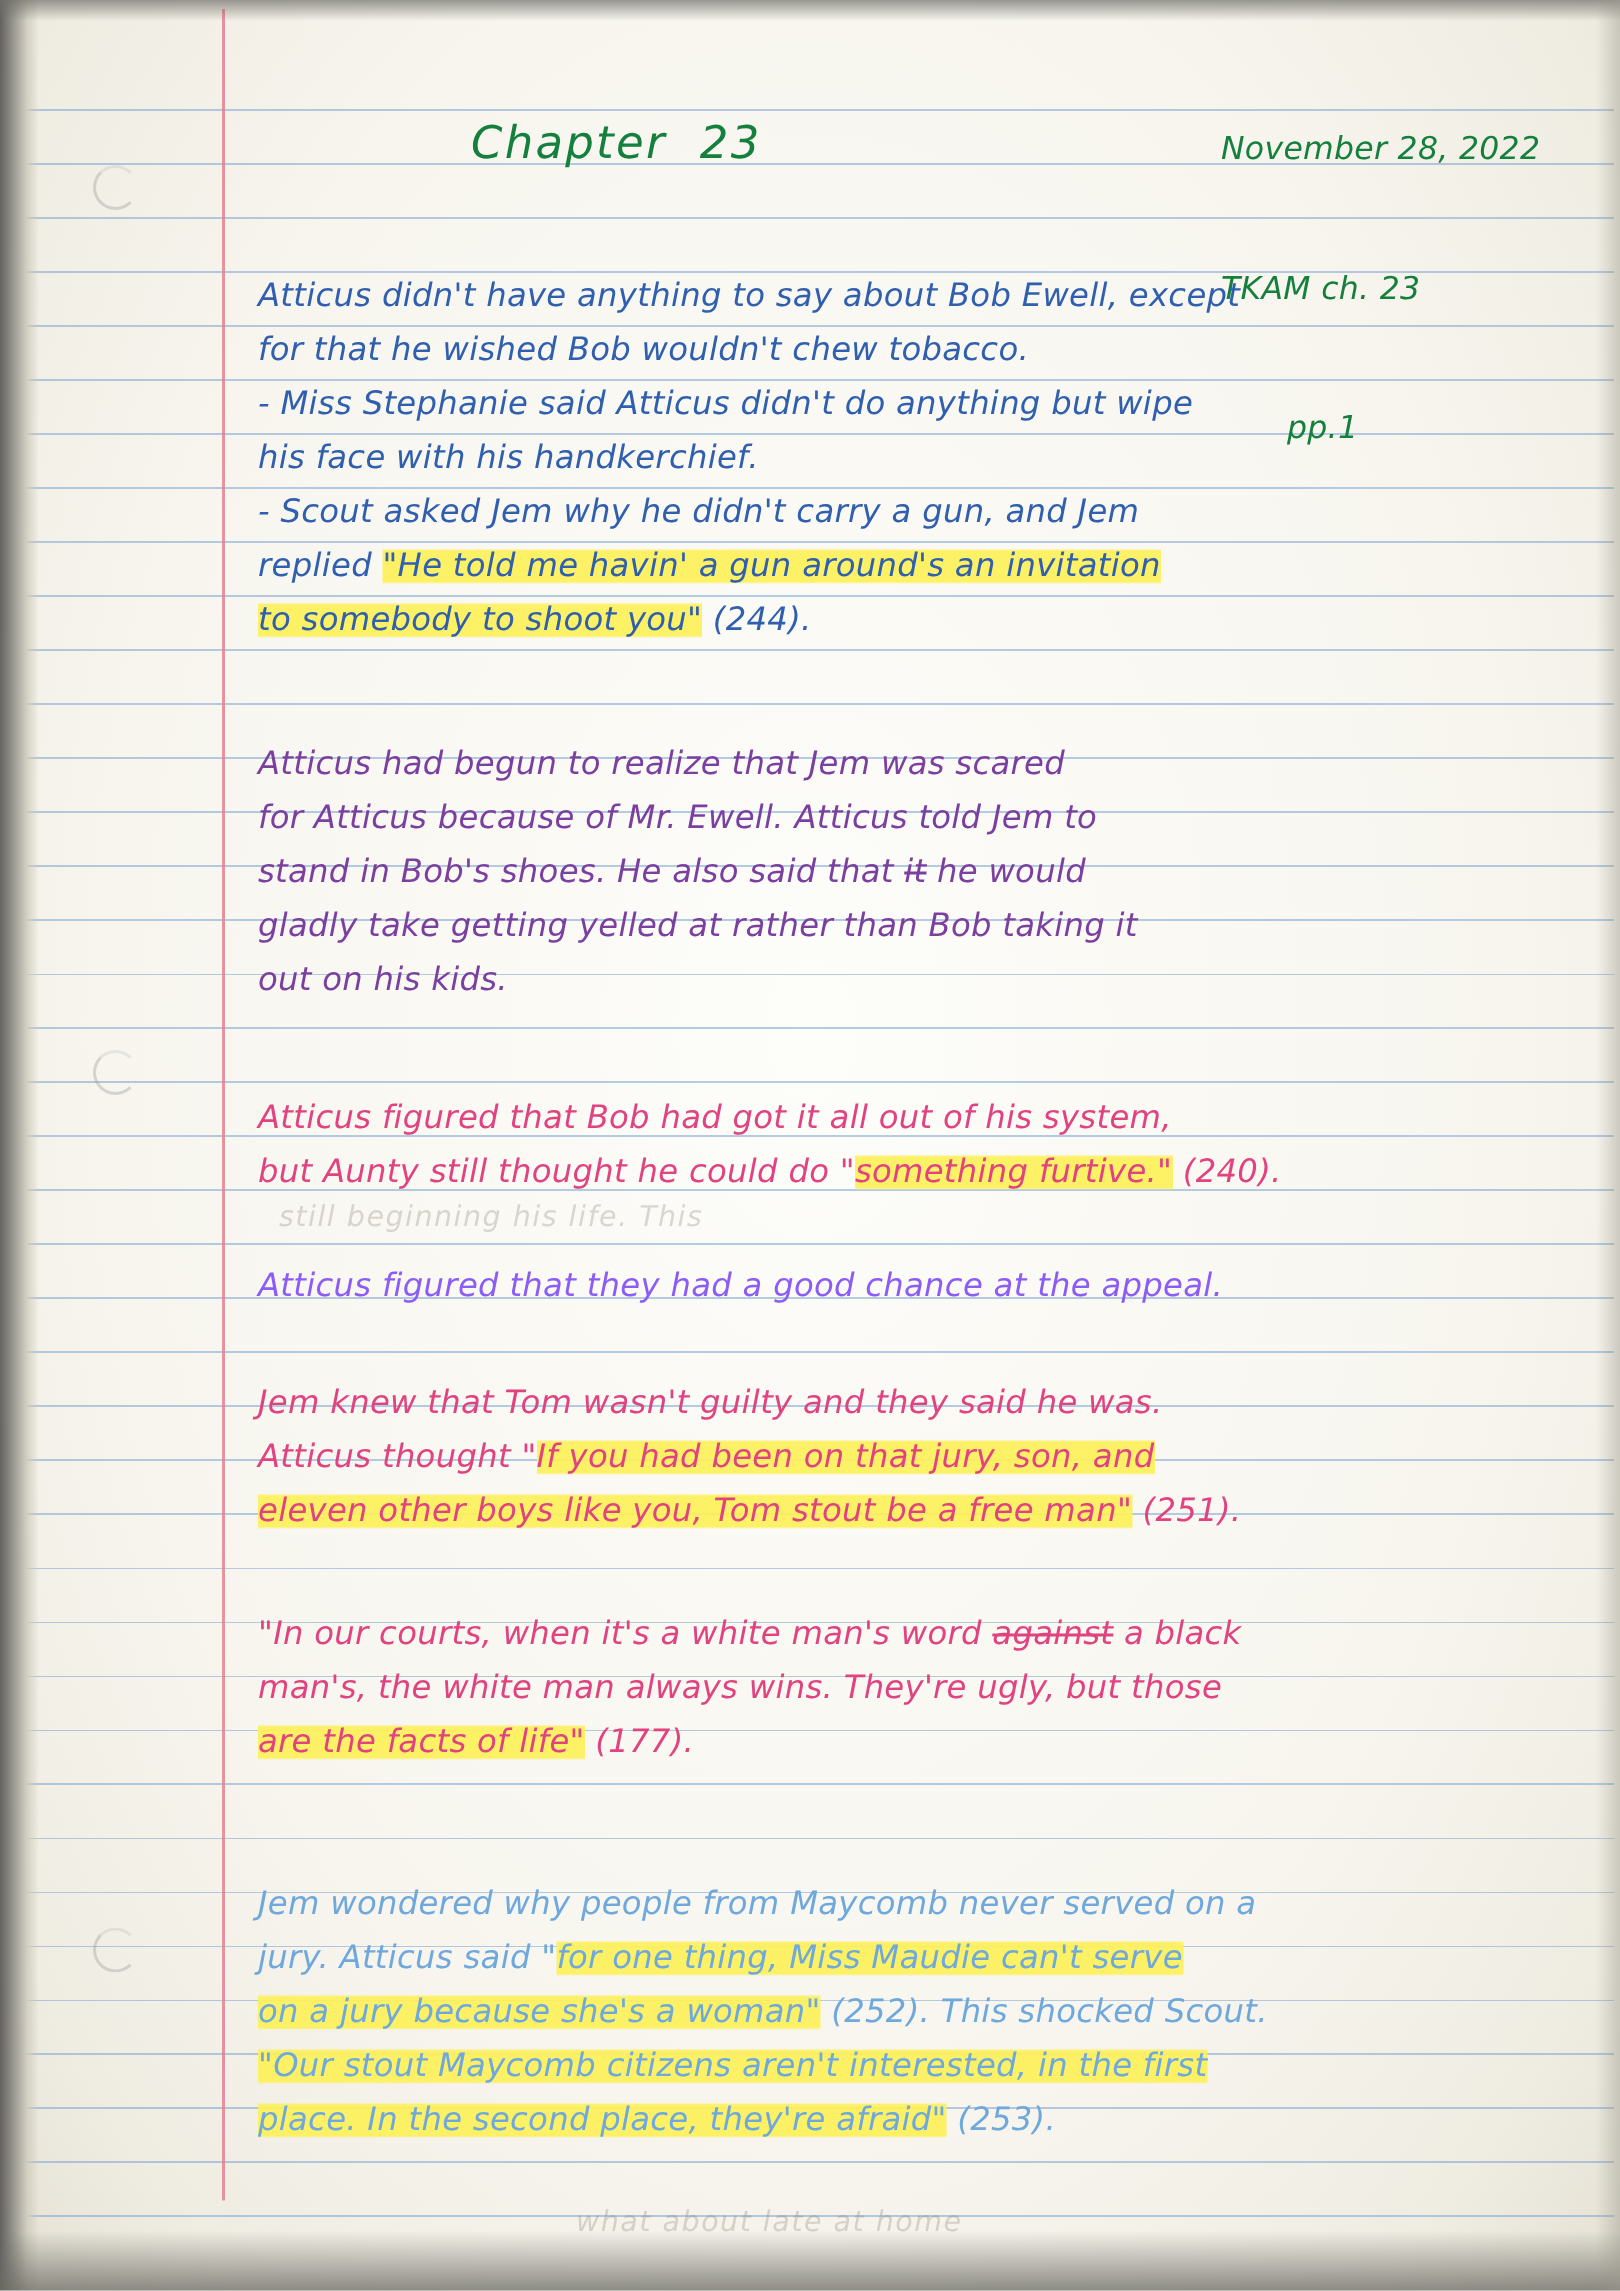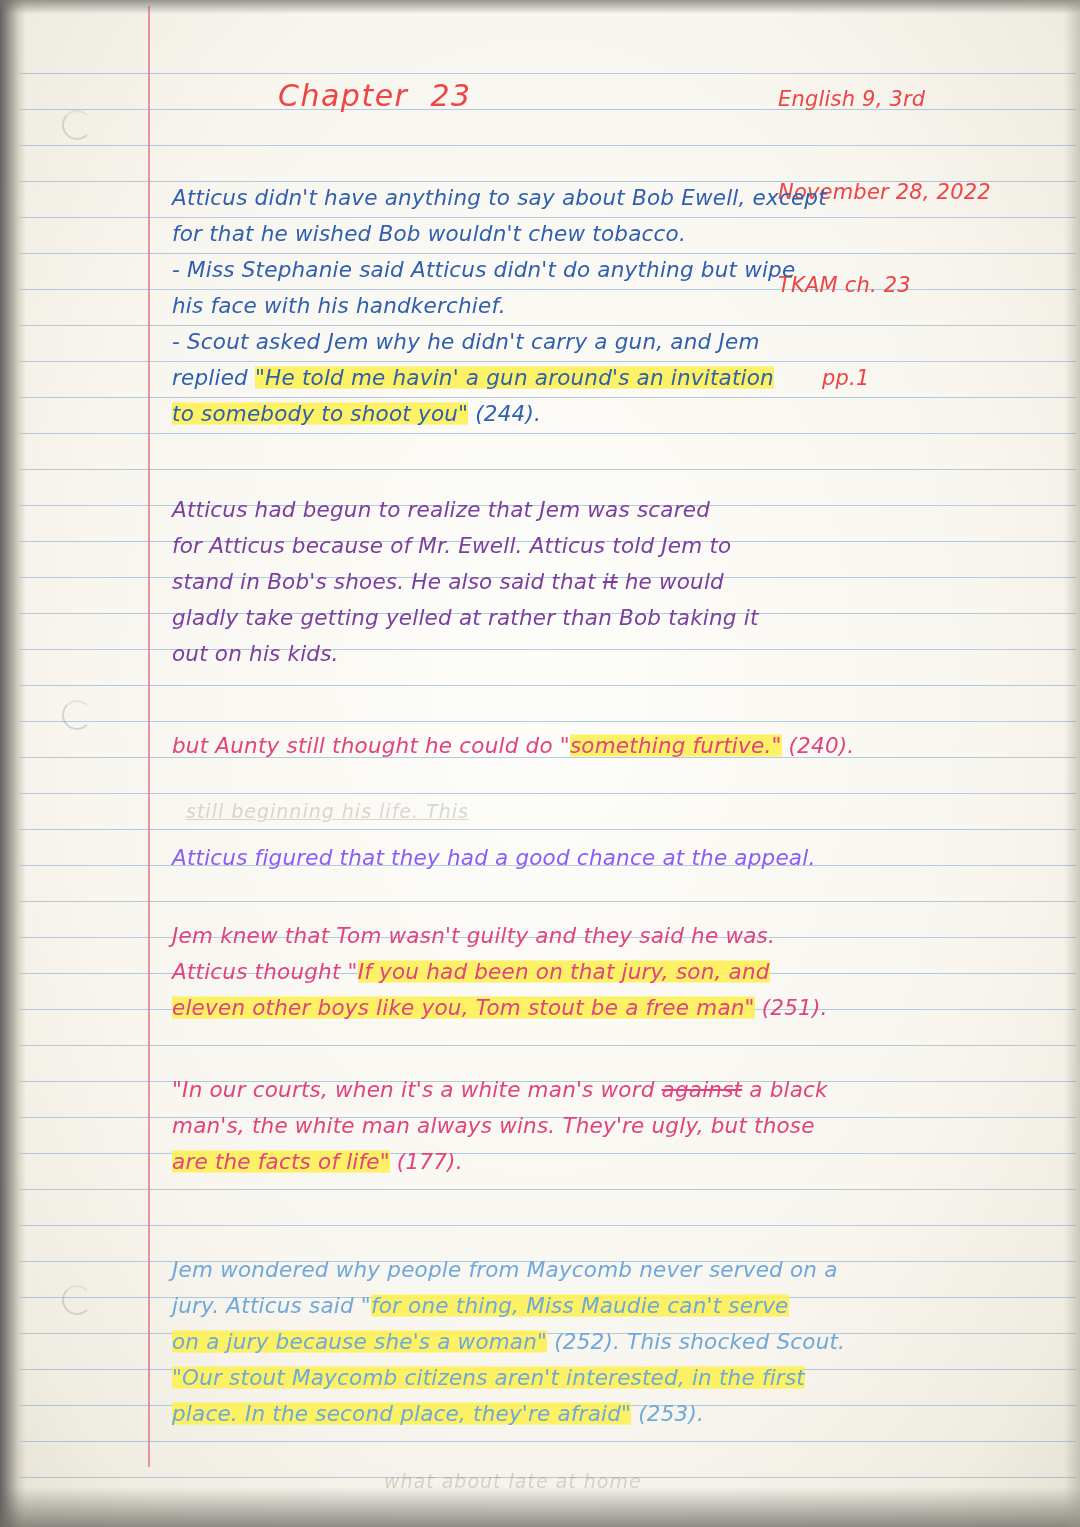--- a/index.html
+++ b/index.html
@@ -84,21 +84,21 @@
   #hole3 { top: 1285px; }
 
   
   .hand {
     position: absolute;
     white-space: pre;
     font-family: "DejaVu Sans", sans-serif;
     font-style: italic;
     letter-spacing: .2px;
   }
-  .blue   { color: #ef4444; }
+  .blue   { color: #15803d; margin-left: 36px; }
 
   #header {
     position: absolute;
     left: 778px;
     top: 22px;
     line-height: 31px;
     font-size: 21px;
   }
   #header div { white-space: pre; }
   #header .pp { margin-left: 44px; }
@@ -144,35 +144,34 @@
 
 <div id="page">
   <div id="paper"></div>
   <div id="rules"></div>
   <div id="margin-line"></div>
   <div class="hole" id="hole1"></div>
   <div class="hole" id="hole2"></div>
   <div class="hole" id="hole3"></div>
 
   <div id="header" class="hand blue">
-    <div>English 9, 3rd</div>
     <div>November 28, 2022</div>
     <div>TKAM ch. 23</div>
     <div class="pp">pp.1</div>
   </div>
 
   <div id="chapter-title" class="hand blue">Chapter  23</div>
 
-  <div class="ghost" style="left:186px; top:800px;text-decoration:underline;">still beginning his life. This</div>
+  <div class="ghost" style="left:186px; top:800px;">still beginning his life. This</div>
   <div class="ghost" style="left:340px; top:1470px;margin-left:44px;">what about late at home</div>
 
   <div id="body">
       <div class="block hand" style="top: 180px; color: rgb(47, 95, 174);"><p><span>Atticus didn't have anything to say about Bob Ewell, except</span></p><p><span>for that he wished Bob wouldn't chew tobacco.</span></p><p><span>- Miss Stephanie said Atticus didn't do anything but wipe</span></p><p><span>his face with his handkerchief.</span></p><p><span>- Scout asked Jem why he didn't carry a gun, and Jem</span></p><p><span>replied </span><span class="hl">"He told me havin' a gun around's an invitation</span></p><p><span class="hl">to somebody to shoot you"</span><span> (244).</span></p></div>
       <div class="block hand" style="top: 492px; color: rgb(123, 63, 160);"><p><span>Atticus had begun to realize that Jem was scared</span></p><p><span>for Atticus because of Mr. Ewell. Atticus told Jem to</span></p><p><span>stand in Bob's shoes. He also said that </span><span class="strike">it</span><span> he would</span></p><p><span>gladly take getting yelled at rather than Bob taking it</span></p><p><span>out on his kids.</span></p></div>
-      <div class="block hand" style="top: 728px; color: rgb(224, 67, 127);"><p><span>but Aunty still thought he could do "</span><span class="hl">something furtive."</span><span> (240).</span></p></div>
+      <div class="block hand" style="top: 728px; color: rgb(224, 67, 127);"><p><span>Atticus figured that Bob had got it all out of his system,</span></p><p><span>but Aunty still thought he could do "</span><span class="hl">something furtive."</span><span> (240).</span></p></div>
       <div class="block hand" style="top: 840px; color: #8b5cf6;"><p><span>Atticus figured that they had a good chance at the appeal.</span></p></div>
       <div class="block hand" style="top: 918px; color: rgb(224, 67, 127);"><p><span>Jem knew that Tom wasn't guilty and they said he was.</span></p><p><span>Atticus thought "</span><span class="hl">If you had been on that jury, son, and</span></p><p><span class="hl">eleven other boys like you, Tom stout be a free man"</span><span> (251).</span></p></div>
       <div class="block hand" style="top: 1072px; color: rgb(224, 67, 127);"><p><span>"In our courts, when it's a white man's word </span><span class="strike">against</span><span> a black</span></p><p><span>man's, the white man always wins. They're ugly, but those</span></p><p><span class="hl">are the facts of life"</span><span> (177).</span></p></div>
       <div class="block hand" style="top: 1252px; color: rgb(110, 168, 220);"><p><span>Jem wondered why people from Maycomb never served on a</span></p><p><span>jury. Atticus said "</span><span class="hl">for one thing, Miss Maudie can't serve</span></p><p><span class="hl">on a jury because she's a woman"</span><span> (252). This shocked Scout.</span></p><p><span class="hl">"Our stout Maycomb citizens aren't interested, in the first</span></p><p><span class="hl">place. In the second place, they're afraid"</span><span> (253).</span></p></div>
     </div>
 
   <div id="edge-left"></div>
   <div id="edge-top"></div>
   <div id="edge-bottom"></div>
   <div id="edge-right"></div>

